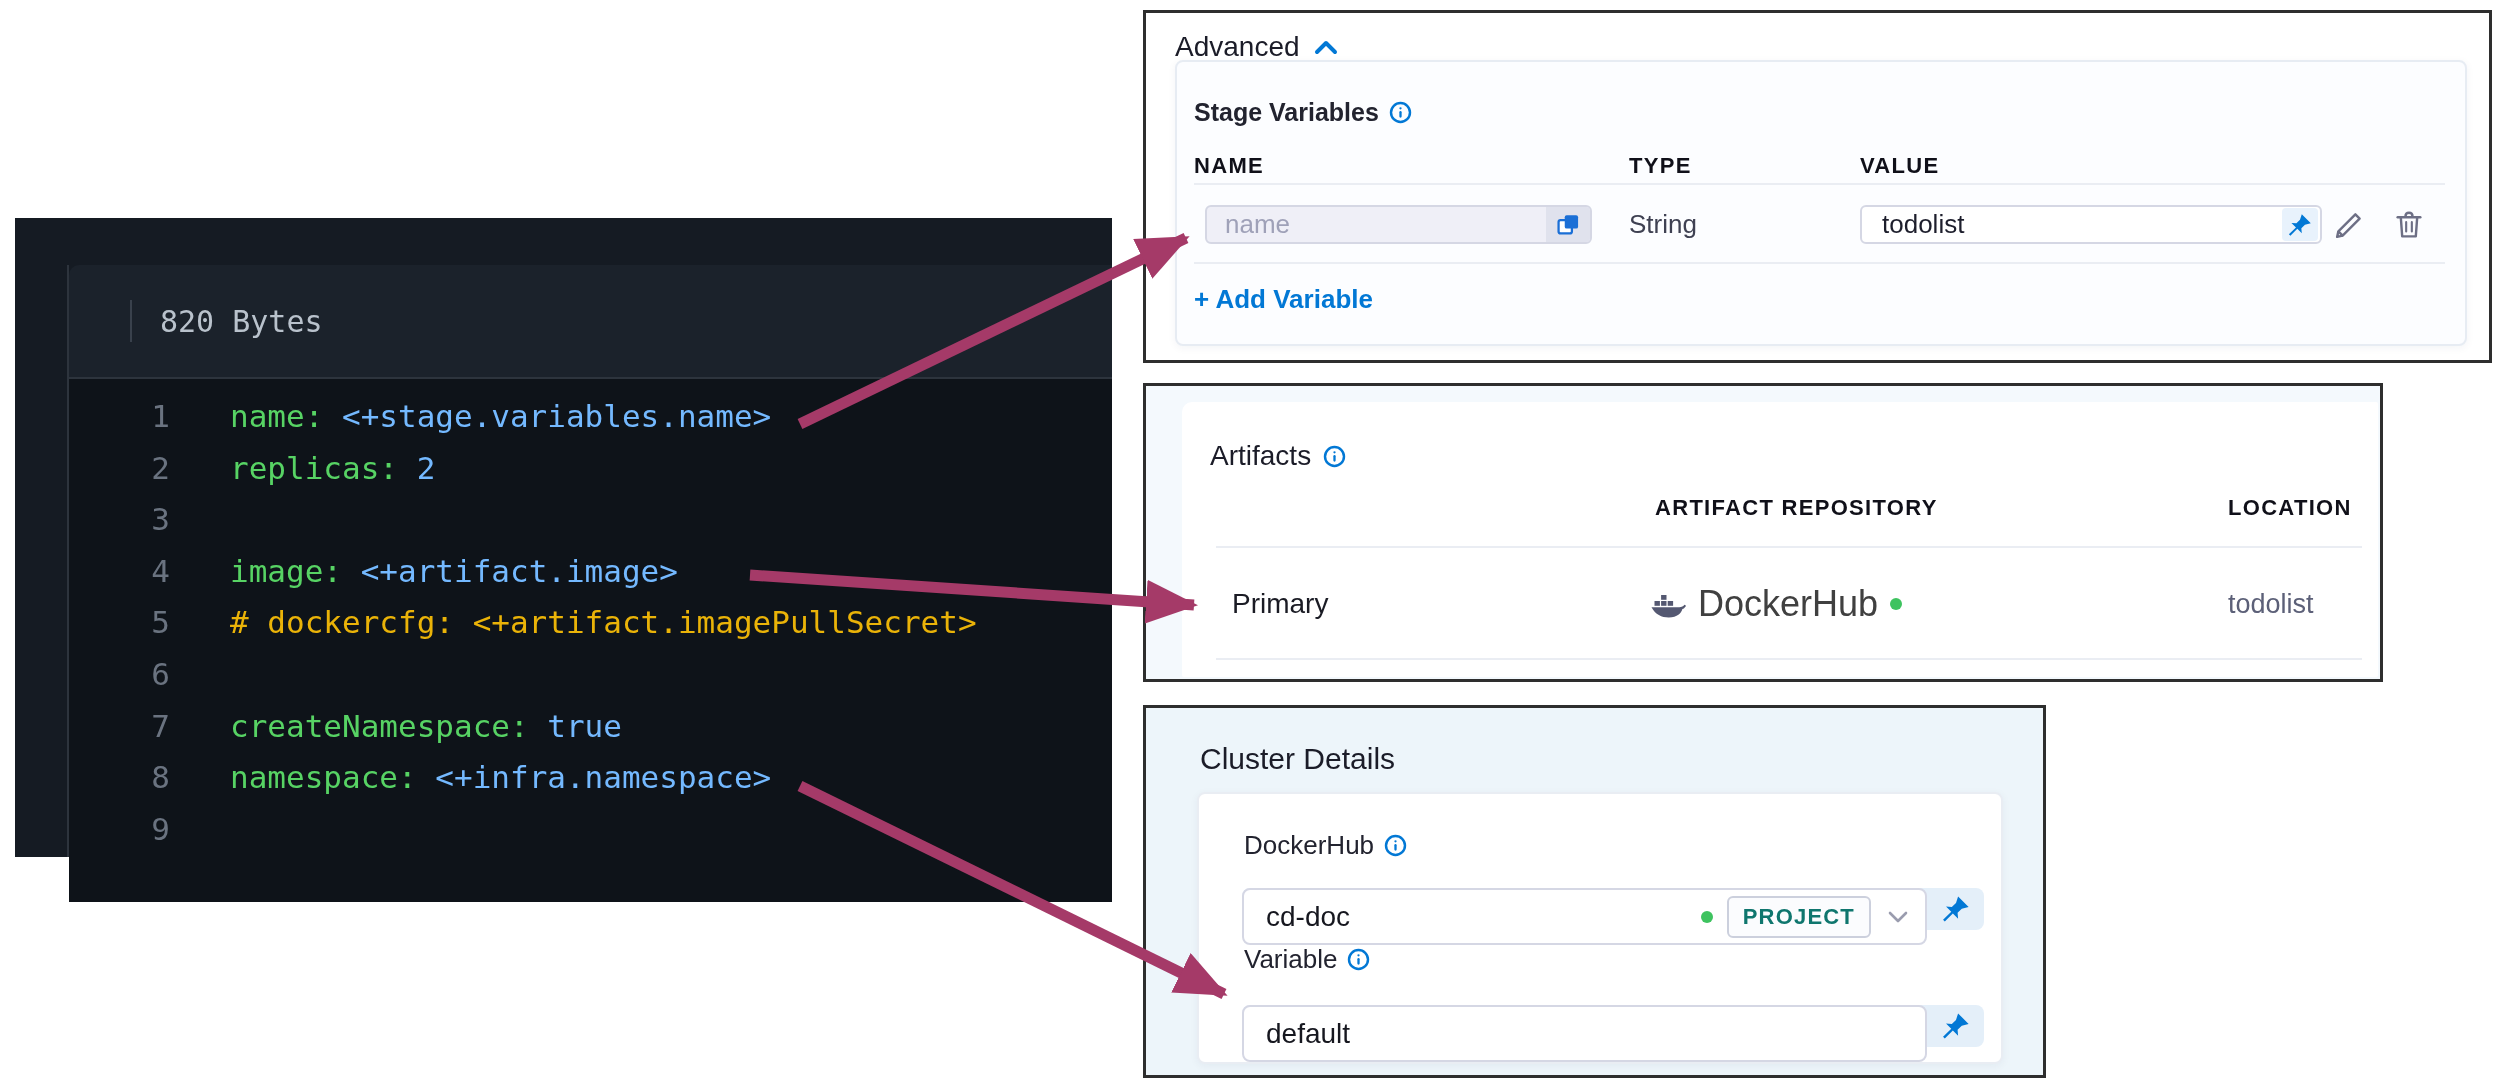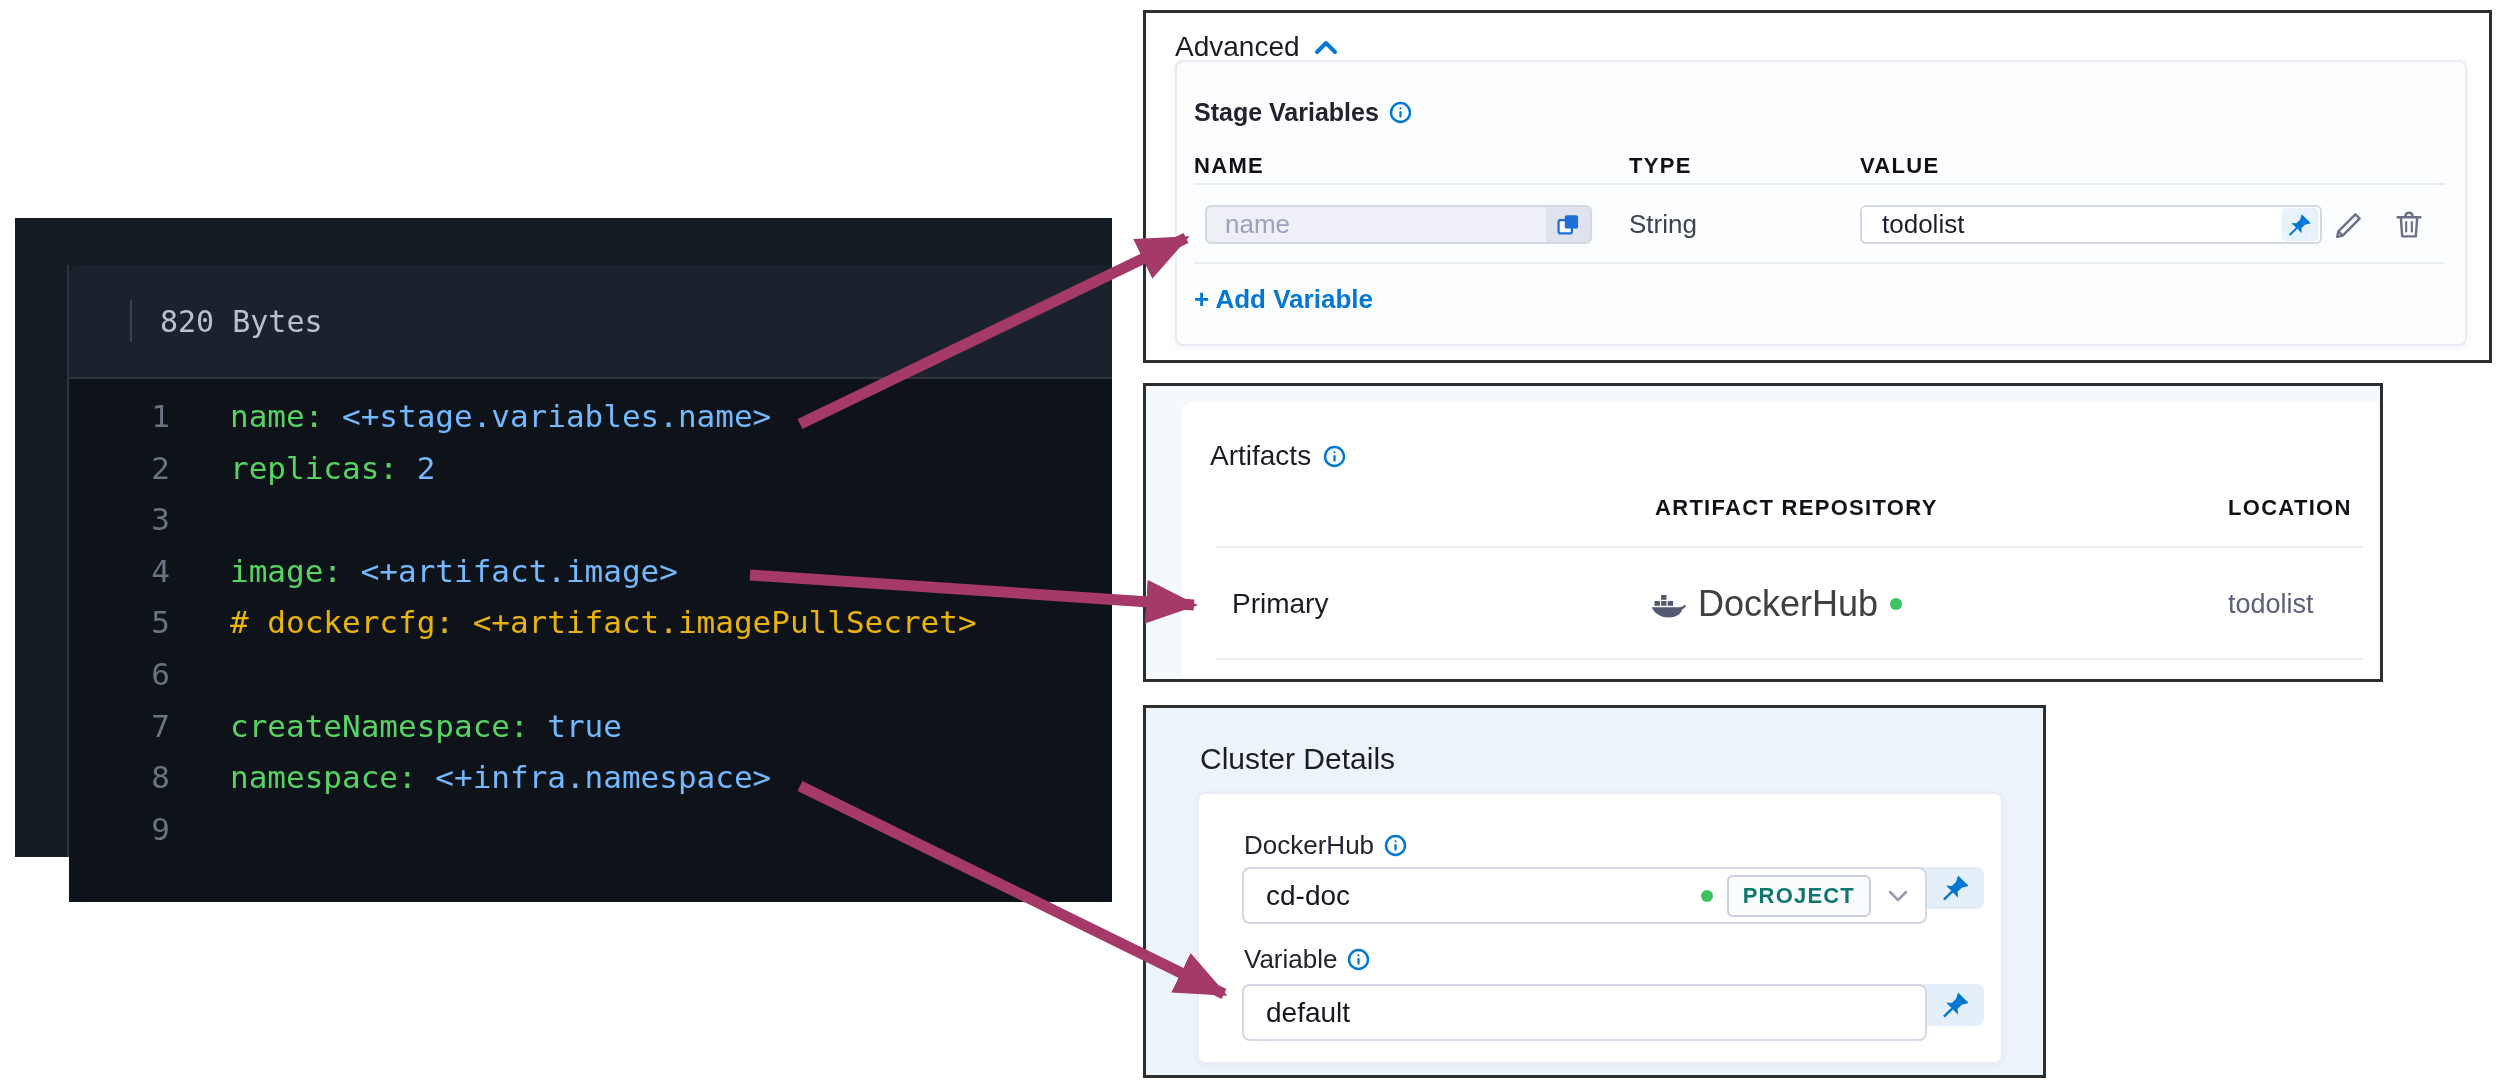--- a/index.html
+++ b/index.html
@@ -75,21 +75,21 @@
   .art-row .c3 { position:absolute; left:1046px; font-size:27px; color:#5c6078; line-height:48px; }
   .gdot { width:12px; height:12px; border-radius:50%; background:#3ec35f; }
 
   
   #panel-cluster { left:1143px; top:705px; width:903px; height:373px; background:#edf5fa; }
   #panel-cluster .card { left:51px; top:84px; width:806px; height:272px; background:#ffffff; border:2px solid #e9edf3; }
   .cd-title { position:absolute; left:54px; top:34px; font-size:30px; }
   .cd-label { position:absolute; left:45px; font-size:26px; }
   #lbl-connector { top:36px; }
   #lbl-namespace { top:150px; }
-  .input-group { position:absolute; left:43px; width:742px; height:42px; background:#e4eff9; border-radius:8px; display:flex; }
+  .input-group { position:absolute; left:43px; width:742px; height:42px; background:#e4eff9; border-radius:8px; display:flex;margin-top:21px; }
   #grp-connector { top:73px; }
   #grp-namespace { top:190px; }
   .input-white { width:685px; height:57px; background:#ffffff; border:2px solid #d5d7e4; border-radius:8px;
                  display:flex; align-items:center; padding:0 16px 0 22px; }
   .input-white .val { font-size:28px; color:#16171f; flex:1; }
   .scope-badge { border:2px solid #ccd0dd; background:#fbfcfe; border-radius:6px; padding:6px 14px;
                  font-size:22px; font-weight:bold; letter-spacing:1.2px; color:#0f766e; margin-left:14px; }
   .pin-sec { flex:1; display:flex; align-items:center; justify-content:center; }
 
   .info-icon { display:inline-flex; }

